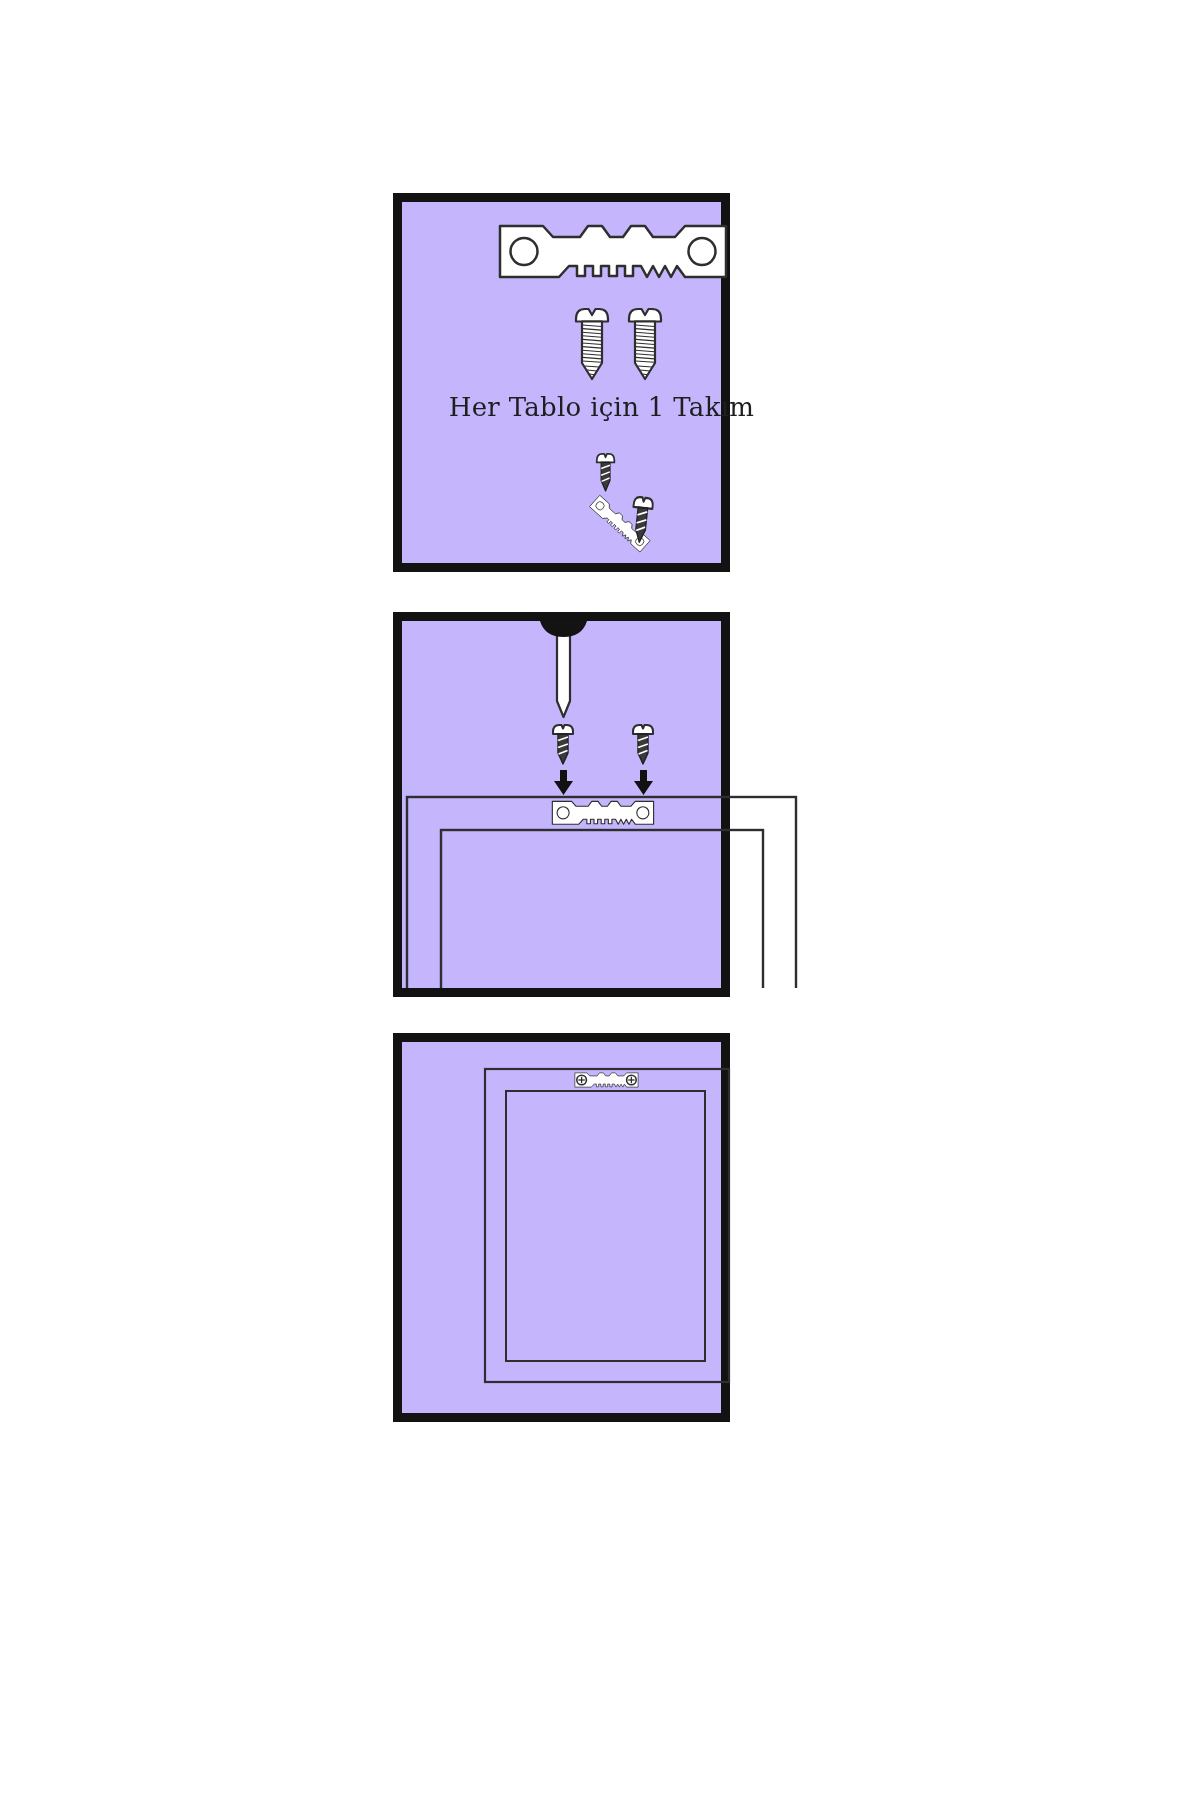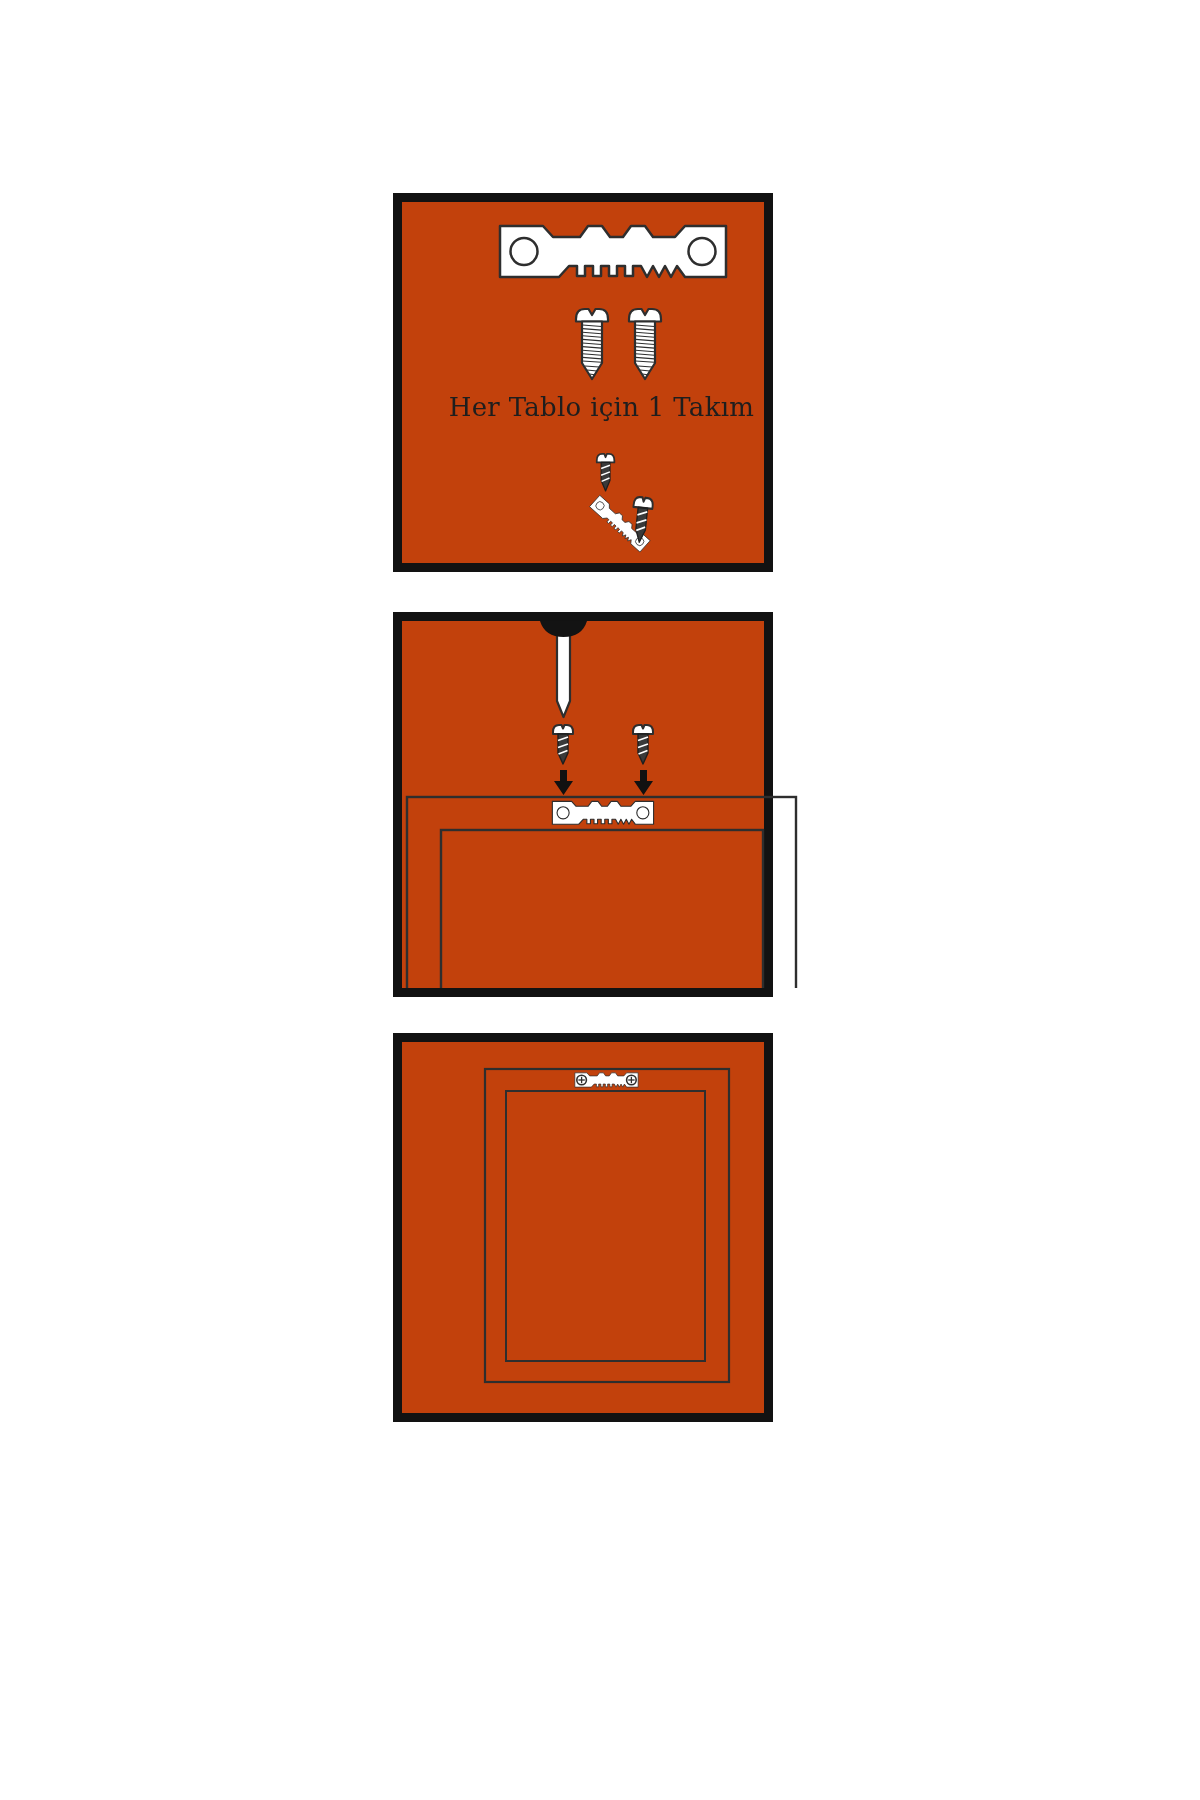--- a/index.html
+++ b/index.html
@@ -1,18 +1,18 @@
 <!DOCTYPE html>
 <html><head>
 <meta charset="utf-8">
 <style>
   html,body{margin:0;padding:0;background:#ffffff;}
   .sheet{position:relative;width:1200px;height:1800px;background:#ffffff;overflow:hidden;
          font-family:"Liberation Sans",sans-serif;}
-  .panel{position:absolute;left:393px;width:380px;border:9px solid #121212;background:#c2410c;box-sizing:border-box;}
+  .panel{position:absolute;left:393px;width:337px;border:9px solid #121212;background:#c4b5fd;box-sizing:border-box;}
   .panel svg{position:absolute;left:0;top:0;display:block;}
   .p1{top:193px;height:379px;}
   .p2{top:612px;height:385px;}
   .p3{top:1033px;height:389px;}
   .caption{position:absolute;left:0;top:190px;width:399px;text-align:center;
            font-family:"DejaVu Serif","Liberation Serif",serif;font-weight:400;
            font-size:26px;line-height:30px;letter-spacing:.3px;color:#1e1e1e;}
   .logo{position:absolute;left:0;top:1460px;width:1200px;height:240px;}
 </style>
 </head>

